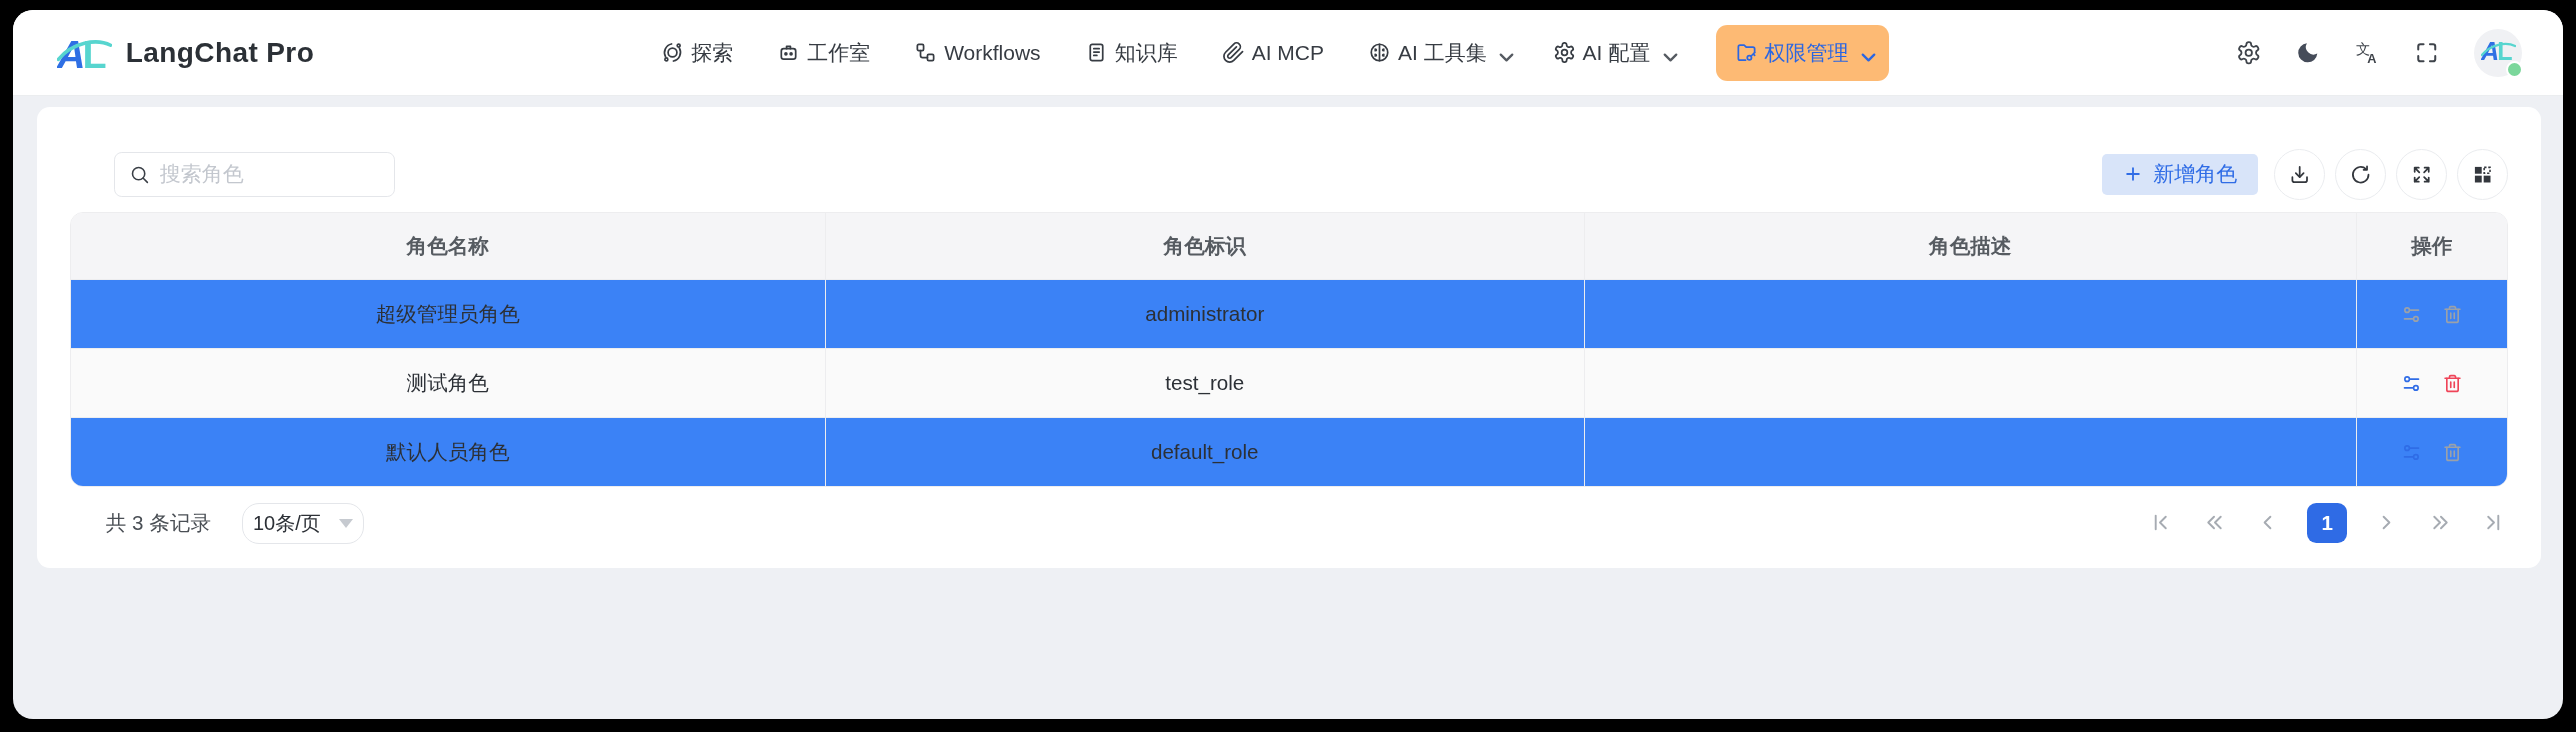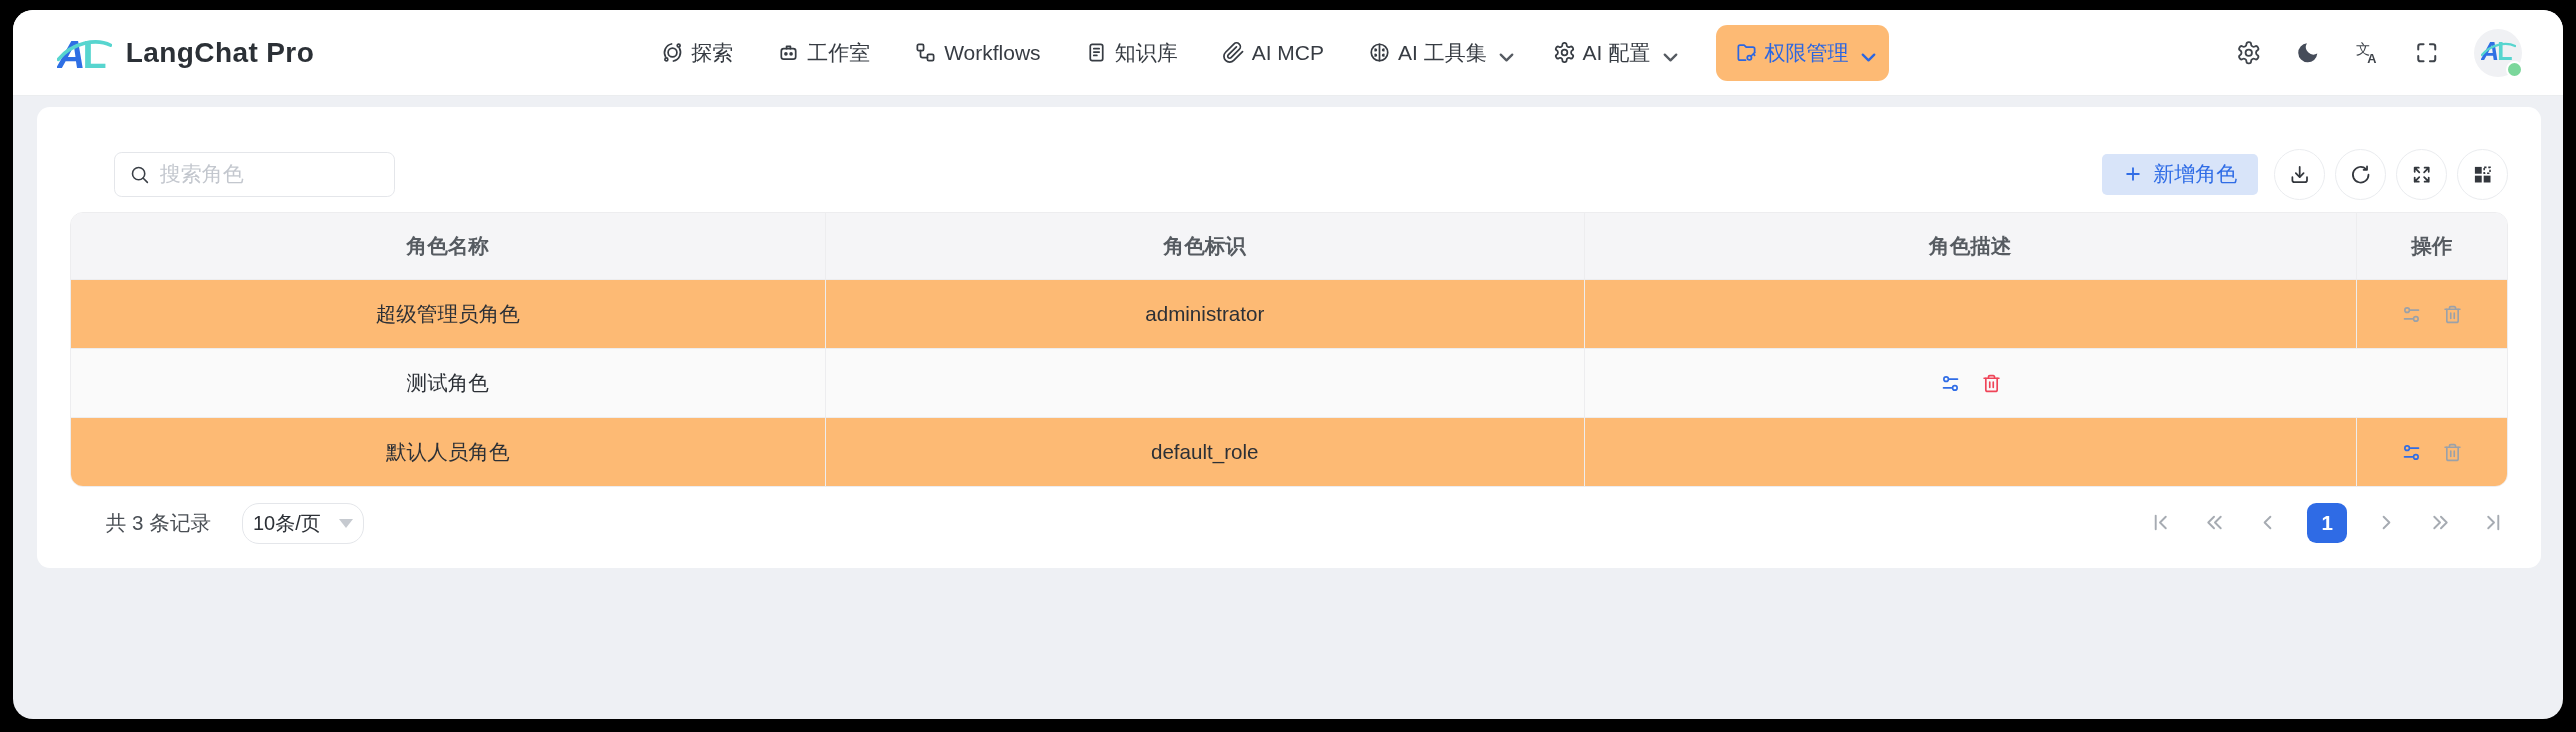--- a/index.html
+++ b/index.html
@@ -69,21 +69,21 @@
   
   .table { margin-top:12.8px; border:0.7px solid #ededef; border-radius:13px; overflow:hidden; }
   .trow { display:grid; grid-template-columns:1066fr 1072fr 1090fr 212fr; }
   .thead { background:#f5f5f7; }
   .thead .cell { height:66px; font-size:20.6px; font-weight:bold; color:#565b61; }
   .cell {
     display:flex; align-items:center; justify-content:center;
     border-right:0.7px solid #ededef; font-size:20.6px; color:#2c3036; height:68px; background:transparent;
   }
   .cell:last-child { border-right:none; }
-  .tbody .trow { border-top:0.7px solid #ededef; background:#fdba74; }
+  .tbody .trow { border-top:0.7px solid #ededef; background:#3b82f6; }
   .tbody .trow.striped { background:#fafafa; }
   .actions-cell { gap:20px; }
   .action-icon { width:21px; height:21px; cursor:pointer; }
   .action-icon .ic { width:21px; height:21px; }
   .action-icon[data-state="muted"]  { color:#9ba1a9; }
   .action-icon[data-state="active"] { color:#2f6ce6; }
   .action-icon[data-state="danger"] { color:#ef4458; }
 
   
   .table-footer { margin-top:15.6px; display:flex; align-items:flex-start; justify-content:space-between;margin-left:36px; }
@@ -358,20 +358,21 @@
                     <path d="M8.5 6V4.5A1.5 1.5 0 0 1 10 3h4a1.5 1.5 0 0 1 1.5 1.5V6"></path>
                   <path d="M18.5 6v13a2 2 0 0 1-2 2h-9a2 2 0 0 1-2-2V6"></path>
                     <path d="M10 10.5v6M14 10.5v6"></path>
                 </svg>
               </span>
             </div>
           </div>
 
           <div class="trow striped">
             <div class="cell">测试角色</div>
+            <div class="cell">test_role</div>
             <div class="cell"></div>
             <div class="cell actions-cell">
               <span class="action-icon" data-state="active">
                 <svg class="ic" viewBox="0 0 24 24" fill="none" stroke="currentColor" stroke-width="1.9" stroke-linecap="round" stroke-linejoin="round">
                   <path d="M20 7h-9.2"></path>
                     <path d="M13.2 17H4"></path>
                     <circle cx="7" cy="7" r="2.6"></circle>
                     <circle cx="17" cy="17" r="2.6"></circle>
                 </svg>
               </span>

